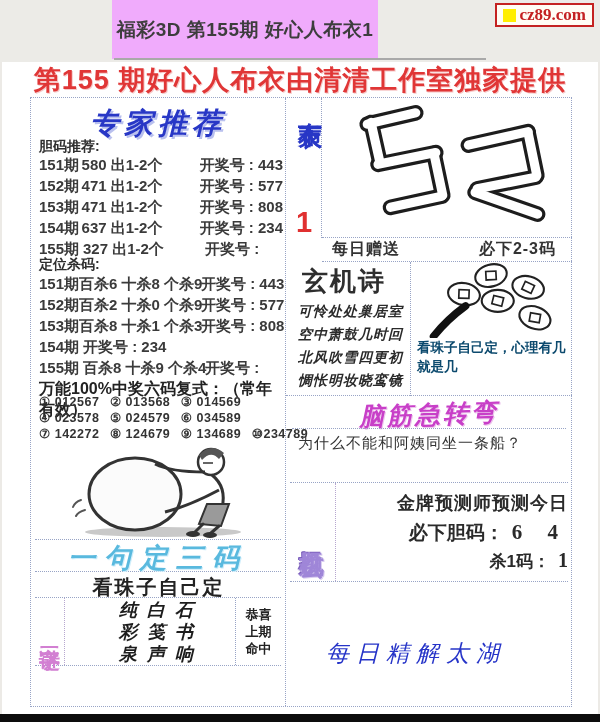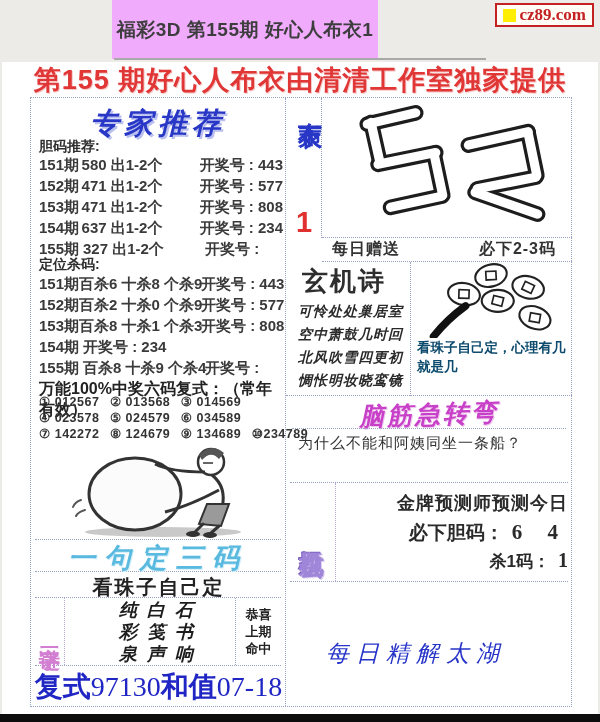--- a/index.html
+++ b/index.html
@@ -239,23 +239,20 @@
           <div>彩笺书</div>
           <div>泉声响</div>
         </div>
         <div class="sanzimi-win">
           <div>恭喜</div>
           <div>上期</div>
           <div>命中</div>
         </div>
       </div>
 
-      <div class="fushi-line">
-        <span class="cn">复式</span><span class="num">97130</span><span class="cn">和值</span><span class="num">07-18</span>
-      </div>
     </div>
 
     <div class="rightcol">
       <div class="buyi-strip">
         <div class="buyi-vert">布衣天下</div>
         <div class="buyi-num">1</div>
       </div>
 
       <div class="doodle-box">
         <svg width="250" height="138" viewBox="0 0 250 150">

